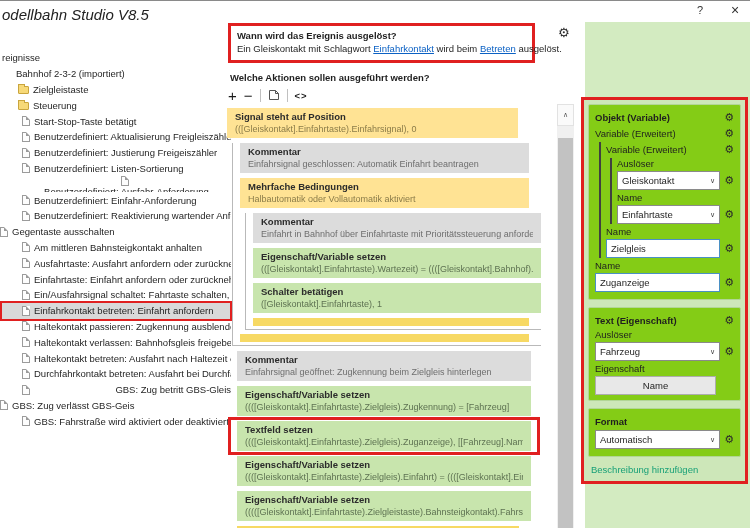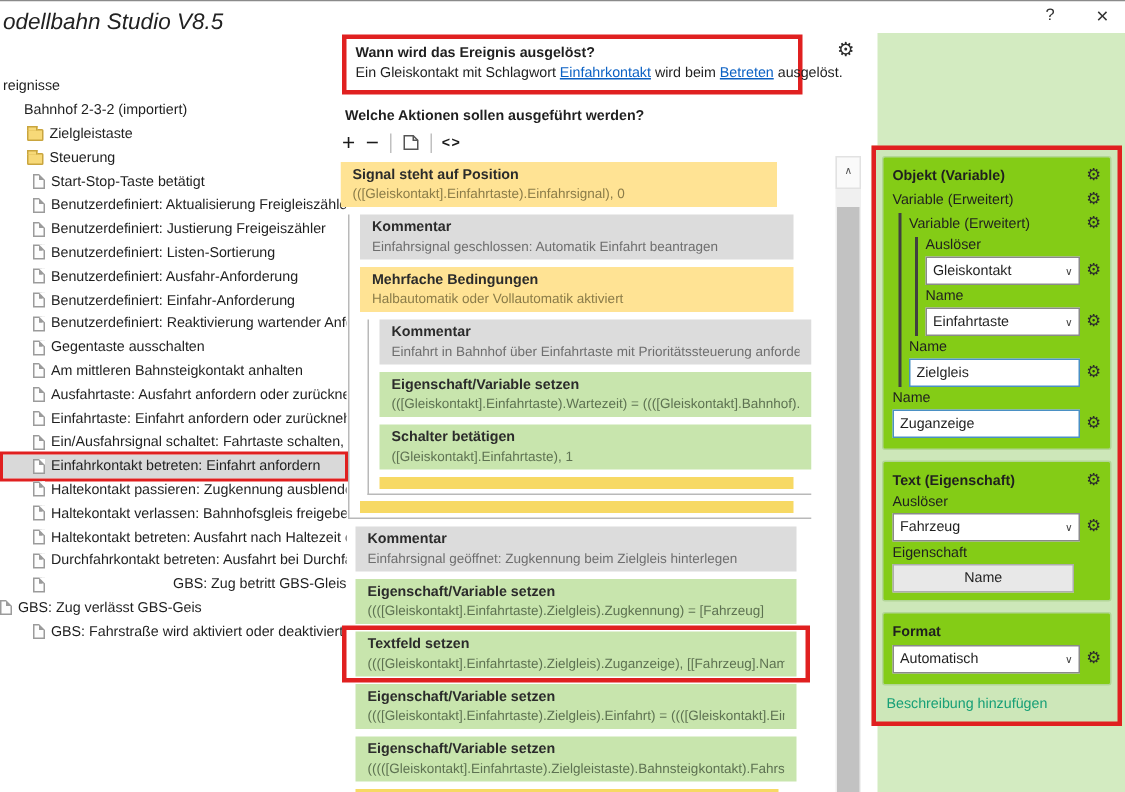--- a/index.html
+++ b/index.html
@@ -127,33 +127,33 @@
         <span class="tlabel">Benutzerdefiniert: Aktualisierung Freigleiszähler</span>
       </div>
       <div class="trow" style="padding-left: 22px;">
         <span class="ticon page"></span>
         <span class="tlabel">Benutzerdefiniert: Justierung Freigeiszähler</span>
       </div>
       <div class="trow" style="padding-left: 22px;">
         <span class="ticon page"></span>
         <span class="tlabel">Benutzerdefiniert: Listen-Sortierung</span>
       </div>
-      <div class="trow" style="padding-left: 22px;">
+      <div class="trow" style="padding-left: 22px; flex-direction: column;">
         <span class="ticon page"></span>
         <span class="tlabel">Benutzerdefiniert: Ausfahr-Anforderung</span>
       </div>
       <div class="trow" style="padding-left: 22px;">
         <span class="ticon page"></span>
         <span class="tlabel">Benutzerdefiniert: Einfahr-Anforderung</span>
       </div>
       <div class="trow" style="padding-left: 22px;">
         <span class="ticon page"></span>
         <span class="tlabel">Benutzerdefiniert: Reaktivierung wartender Anford</span>
       </div>
-      <div class="trow" style="padding-left: 22px;">
+      <div class="trow" style="">
         <span class="ticon page"></span>
         <span class="tlabel">Gegentaste ausschalten</span>
       </div>
       <div class="trow" style="padding-left: 22px;">
         <span class="ticon page"></span>
         <span class="tlabel">Am mittleren Bahnsteigkontakt anhalten</span>
       </div>
       <div class="trow" style="padding-left: 22px;">
         <span class="ticon page"></span>
         <span class="tlabel">Ausfahrtaste: Ausfahrt anfordern oder zurücknehm</span>

